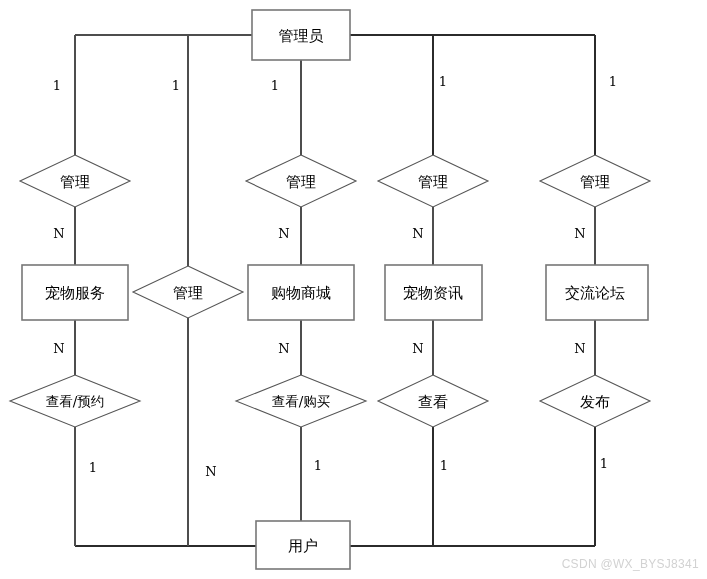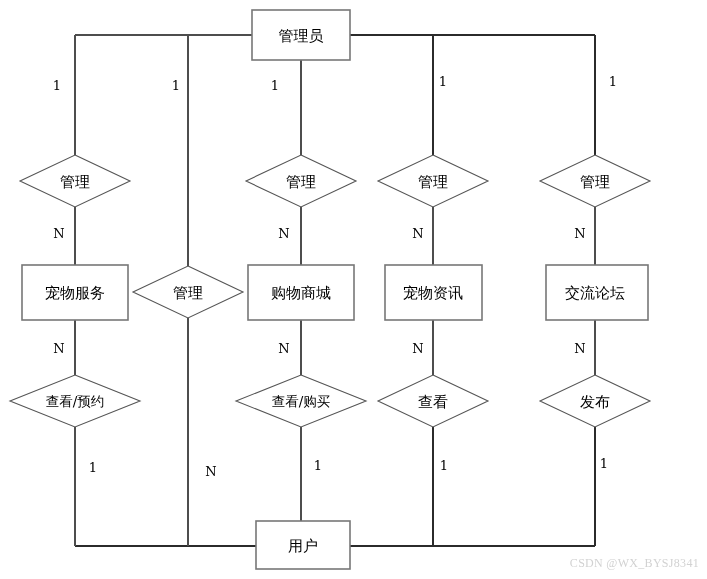--- a/index.html
+++ b/index.html
@@ -60,21 +60,21 @@
     font-family: "DejaVu Serif", "Liberation Serif", serif;
     font-size: 13px;
     fill: #000000;
     text-anchor: middle;
     dominant-baseline: middle;
   }
   .watermark {
     position: absolute;
     right: 8px;
     bottom: 8px;
-    font-family: Liberation Serif, serif;
+    font-family: Liberation Sans, sans-serif;
     font-size: 12px;
     color: #d2d2d2;
     letter-spacing: 0.3px;
     white-space: nowrap;
     user-select: none;
   }
 </style>
 </head>
 <body>
 

